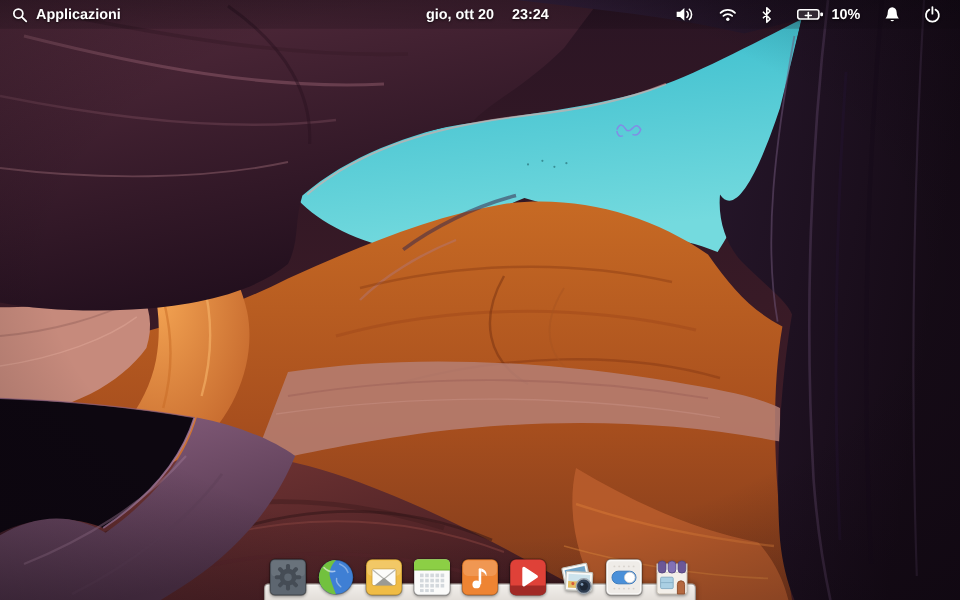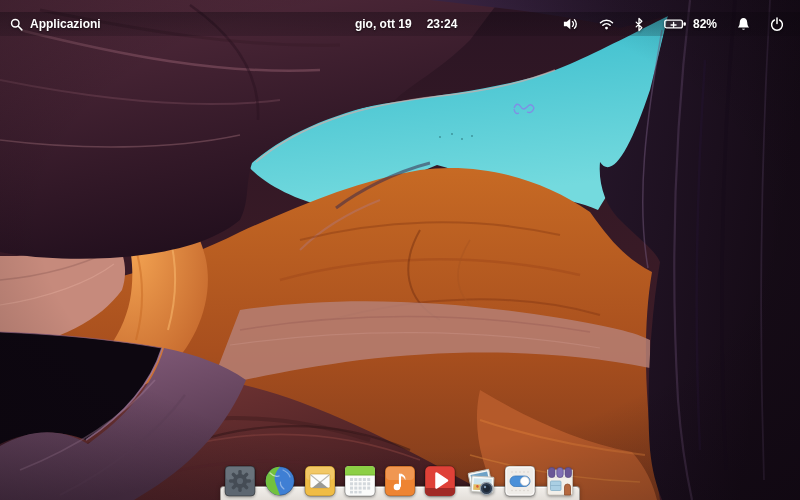--- a/index.html
+++ b/index.html
@@ -1,21 +1,21 @@
 <!DOCTYPE html>
 <html><head>
 <meta charset="utf-8">
 <style>
   html,body{margin:0;padding:0;background:#111;}
   .screen{position:relative;width:800px;height:500px;overflow:hidden;
           font-family:"Liberation Sans",sans-serif;-webkit-font-smoothing:antialiased;}
   .wallpaper{position:absolute;inset:0;z-index:0;}
 
   
-  .panel{position:absolute;top:12px;left:0;right:0;height:24px;z-index:20;
+  .panel{position:absolute;top:0;left:0;right:0;height:24px;z-index:20;
          display:flex;padding:0 6px;box-sizing:border-box;
          background:linear-gradient(rgba(10,5,12,.34),rgba(10,5,12,.18));
          color:#fff;font-size:12px;font-weight:700;
          text-shadow:0 1px 2px rgba(0,0,0,.65);}
   .panel-left{display:flex;align-items:center;gap:7px;padding:0 4px;height:100%;cursor:default;}
   .panel-center{position:absolute;left:50%;top:0;height:24px;transform:translateX(-44%);
                 display:flex;align-items:center;gap:15px;}
   .panel-right{margin-left:auto;display:flex;align-items:center;height:100%;}
   .indicator{display:flex;align-items:center;gap:6px;padding:0 10px;height:100%;}
   .panel svg{display:block;filter:drop-shadow(0 1px 1px rgba(0,0,0,.5));}
@@ -184,21 +184,21 @@
   <div class="panel">
     <div class="panel-left">
       <svg width="13" height="13" viewBox="0 0 16 16">
         <circle cx="6.5" cy="6.5" r="4.6" stroke="#fff" stroke-width="1.8" fill="none"></circle>
         <line x1="10.2" y1="10.2" x2="14.6" y2="14.6" stroke="#fff" stroke-width="1.9" stroke-linecap="round"></line>
       </svg>
       <span>Applicazioni</span>
     </div>
 
     <div class="panel-center">
-      <span>gio, ott 19</span>
+      <span>gio, ott 20</span>
       <span>23:24</span>
     </div>
 
     <div class="panel-right">
       <div class="indicator">
         <svg width="16" height="14" viewBox="0 0 18 14">
           <polygon points="1,4.6 4.2,4.6 8.2,1 8.2,13 4.2,9.4 1,9.4" fill="#fff"></polygon>
           <path d="M10.6,4.3 a3.6,3.6 0 0 1 0,5.4" stroke="#fff" stroke-width="1.5" fill="none" stroke-linecap="round"></path>
           <path d="M12.9,2.2 a6.6,6.6 0 0 1 0,9.6" stroke="#fff" stroke-width="1.5" fill="none" stroke-linecap="round"></path>
         </svg>
@@ -214,21 +214,21 @@
         <svg width="10" height="15" viewBox="0 0 10 16">
           <path d="M2,5.5 L8,11.5 L5,14.5 L5,1.5 L8,4.5 L2,10.5" stroke="#fff" stroke-width="1.4" fill="none" stroke-linecap="round" stroke-linejoin="round"></path>
         </svg>
       </div>
       <div class="indicator">
         <svg width="23" height="12" viewBox="0 0 24 12">
           <rect x="0.8" y="2" width="18.4" height="8" rx="2" stroke="#fff" stroke-width="1.4" fill="rgba(255,255,255,0.12)"></rect>
           <rect x="20.4" y="4.3" width="2.4" height="3.4" rx="1" fill="#fff"></rect>
           <path d="M10,4.4 V9.6 M7.4,7 H12.6" stroke="#fff" stroke-width="1.4" stroke-linecap="round"></path>
         </svg>
-        <span>82%</span>
+        <span>10%</span>
       </div>
       <div class="indicator">
         <svg width="13" height="14" viewBox="0 0 14 15">
           <path d="M7,1 C4.6,1 3.1,2.9 3,5.6 C2.9,8.9 1.8,10.3 1,11.2 L13,11.2 C12.2,10.3 11.1,8.9 11,5.6 C10.9,2.9 9.4,1 7,1 Z" fill="#fff"></path>
           <path d="M5.4,12.6 a1.7,1.7 0 0 0 3.2,0 Z" fill="#fff"></path>
         </svg>
       </div>
       <div class="indicator">
         <svg width="14" height="14" viewBox="0 0 14 14">
           <path d="M4.4,3 A5.4,5.4 0 1 0 9.6,3" stroke="#fff" stroke-width="1.5" fill="none" stroke-linecap="round"></path>

